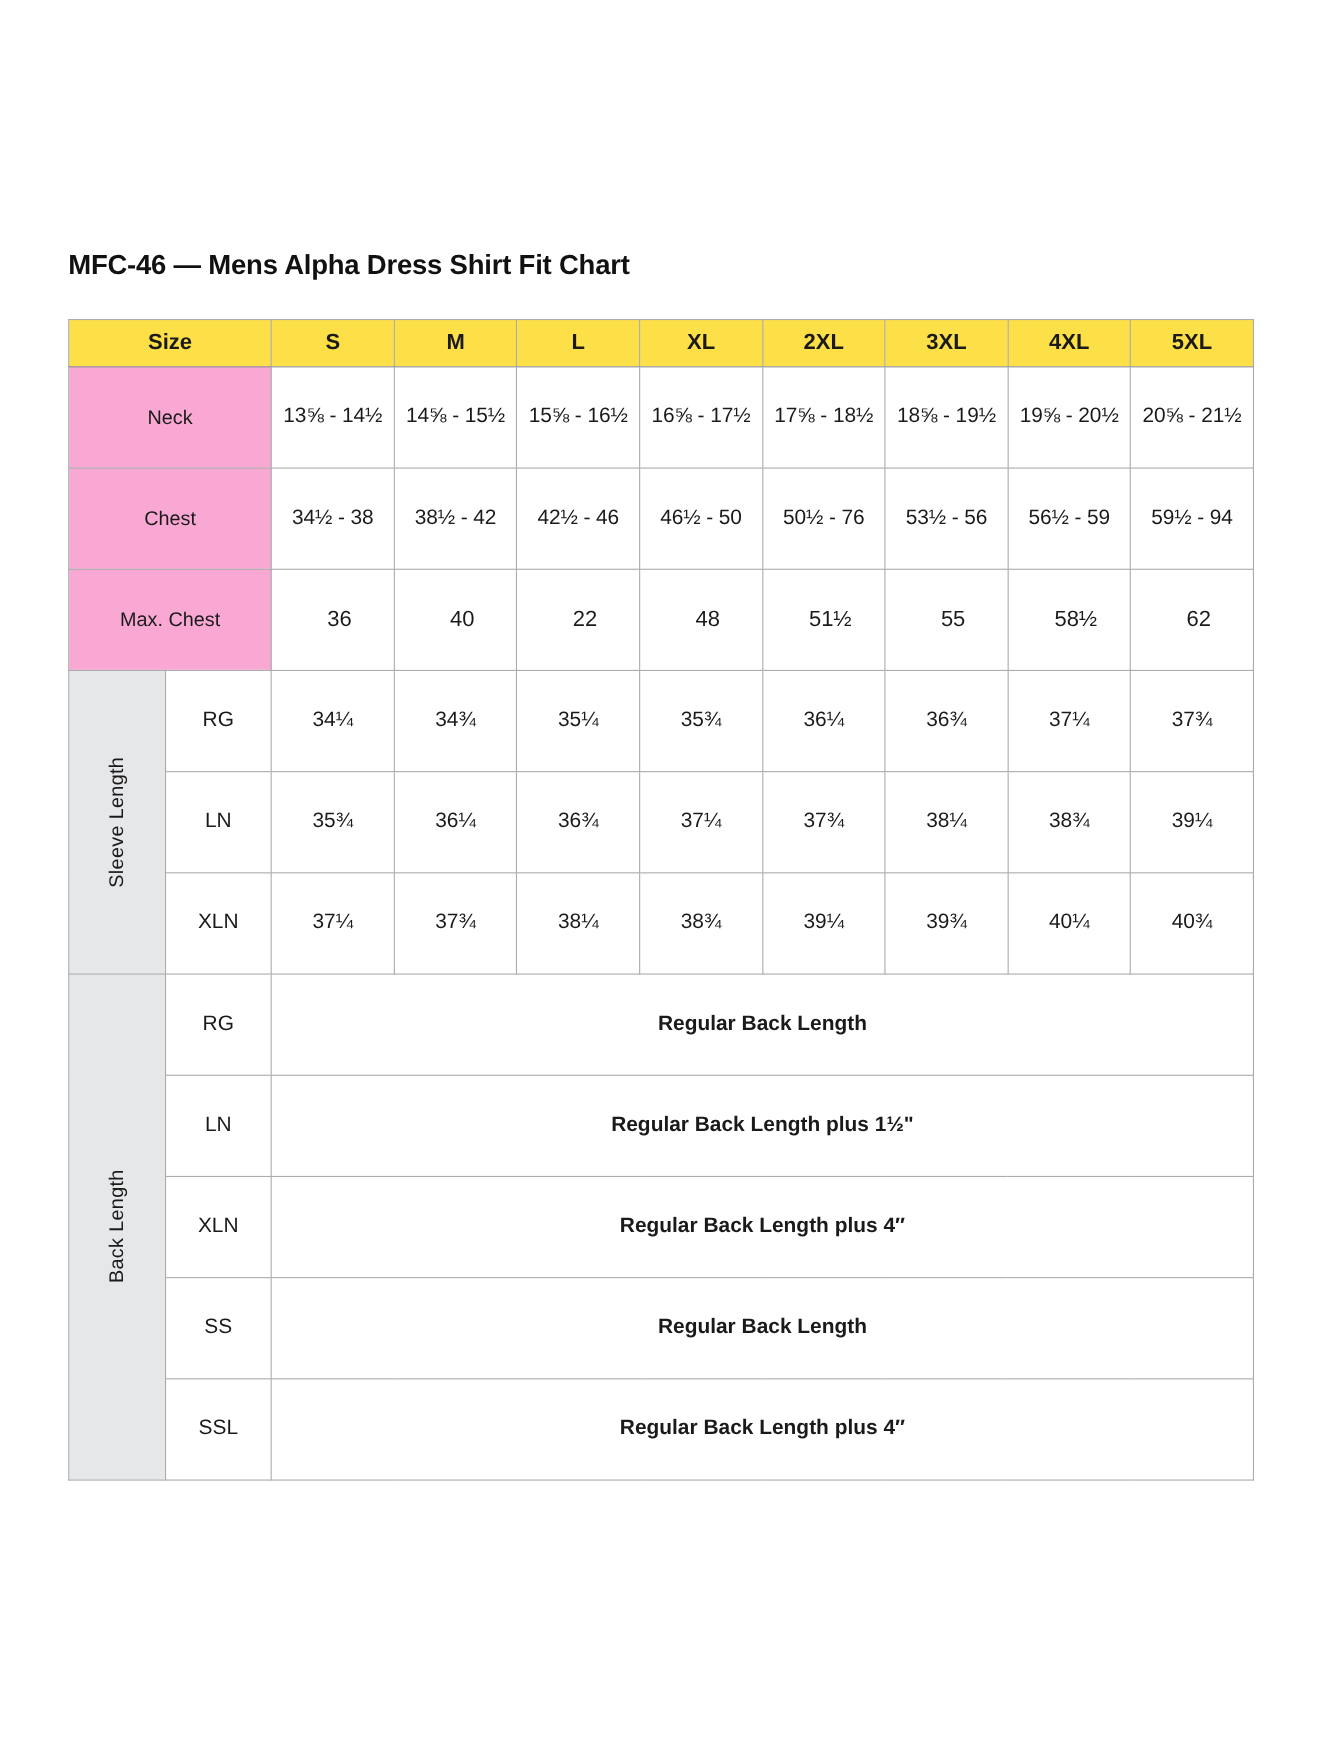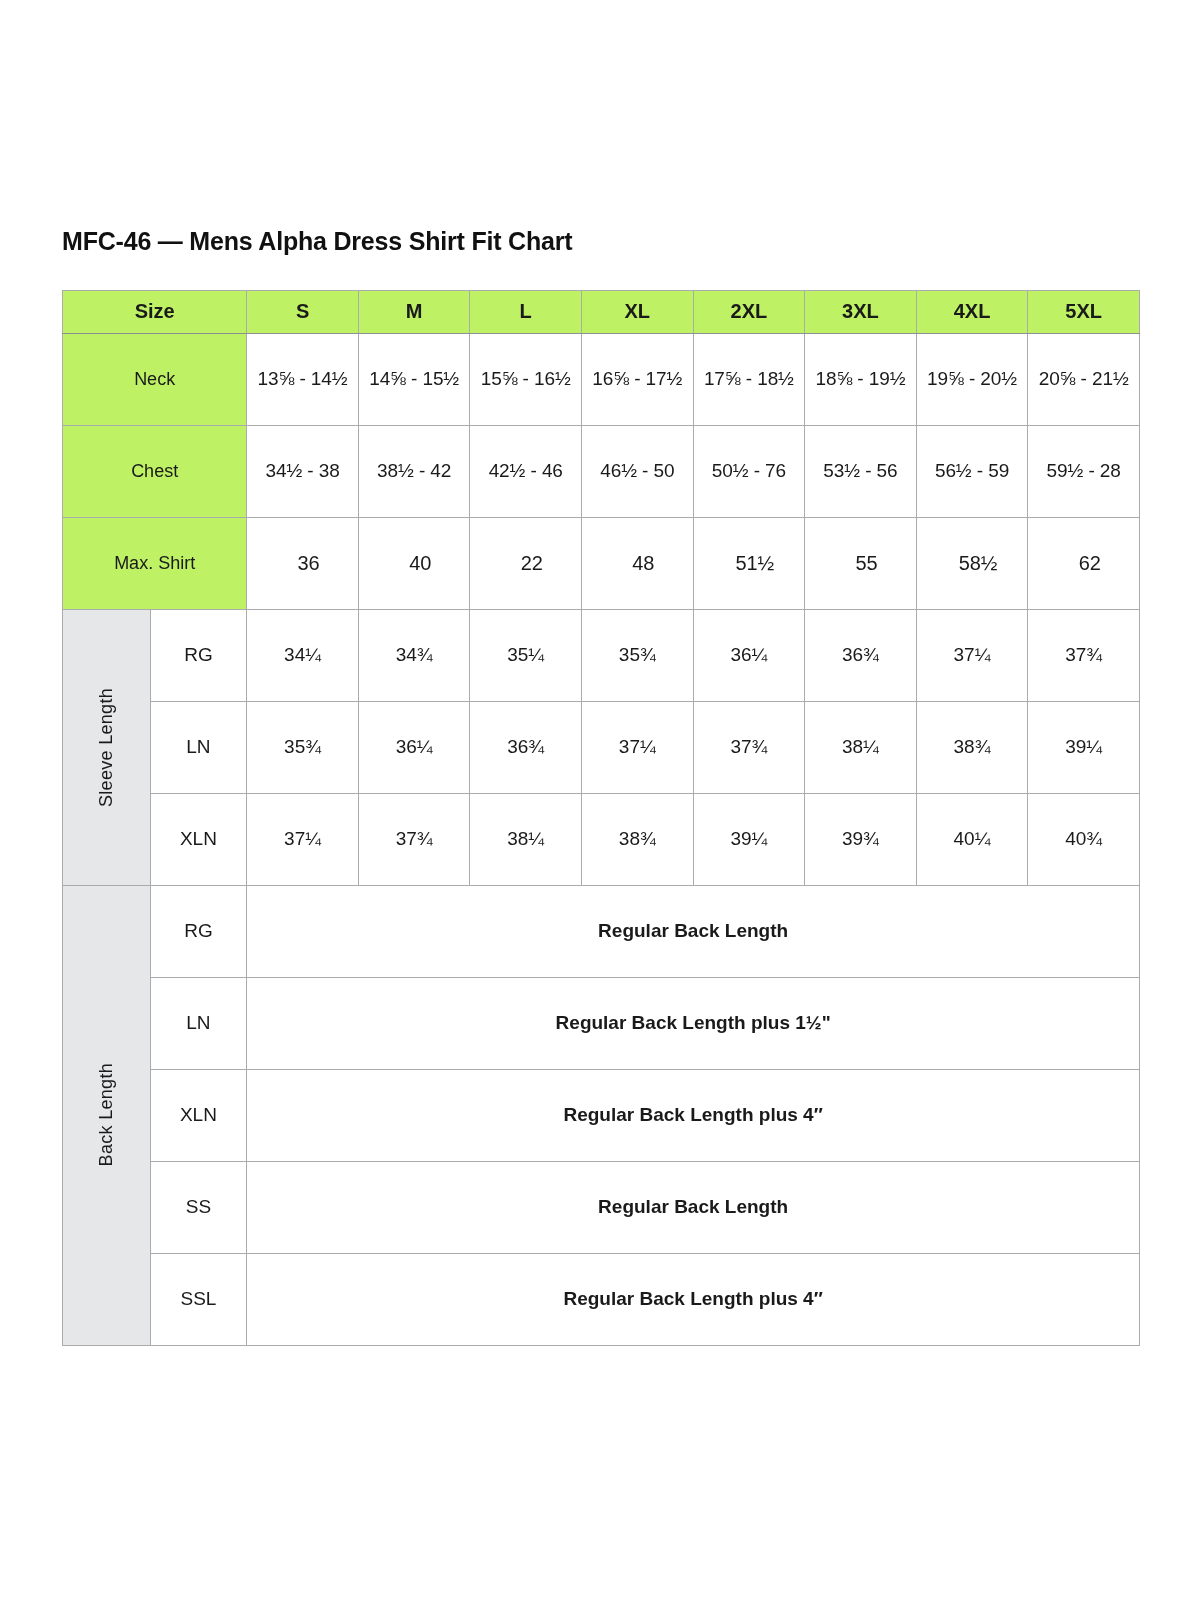--- a/index.html
+++ b/index.html
@@ -46,33 +46,33 @@
     color: #1a1a1a;
     padding: 0;
   }
   
   col.c-lbl-outer { width: 86px; }
   col.c-lbl-inner { width: 95px; }
   col.c-size      { width: 109.6px; }
 
   
   tr.hdr td {
-    background: #bef264;
+    background: #fde047;
     font-weight: bold;
     font-size: 20px;
     height: 42px;
     border-bottom: 1px solid #8d8f91;
   }
   tr.hdr td.lbl {
     font-size: 20px;
   }
 
   
   td.rowhead {
-    background: #bef264;
+    background: #f9a8d4;
     font-weight: bold;
     font-size: 21px;
   }
   
   tr.meas td.val {
     height: 91px;
     font-size: 19px;
     letter-spacing: -0.1px;
     white-space: nowrap;
   }
@@ -168,25 +168,25 @@
 
       <tr class="meas sect-top">
         <td class="rowhead" colspan="2">Chest</td>
         <td class="val">34½ - 38</td>
         <td class="val">38½ - 42</td>
         <td class="val">42½ - 46</td>
         <td class="val">46½ - 50</td>
         <td class="val">50½ - 76</td>
         <td class="val">53½ - 56</td>
         <td class="val">56½ - 59</td>
-        <td class="val">59½ - 28</td>
+        <td class="val">59½ - 94</td>
       </tr>
 
       <tr class="meas waist sect-top">
-        <td class="rowhead" colspan="2">Max. Shirt</td>
+        <td class="rowhead" colspan="2">Max. Chest</td>
         <td class="val">36</td>
         <td class="val">40</td>
         <td class="val">22</td>
         <td class="val">48</td>
         <td class="val">51½</td>
         <td class="val">55</td>
         <td class="val">58½</td>
         <td class="val">62</td>
       </tr>
 

